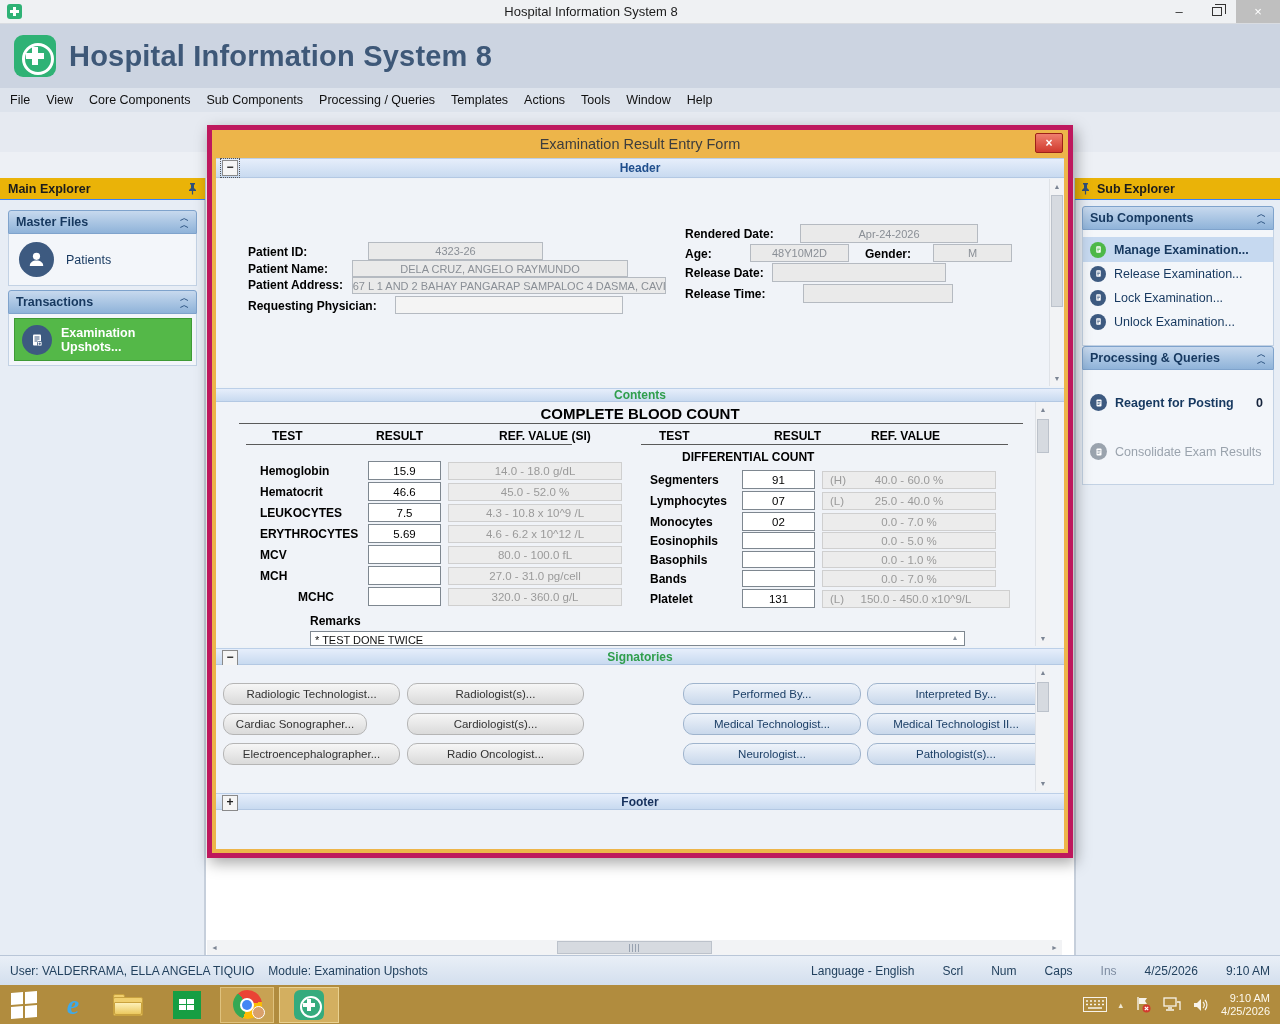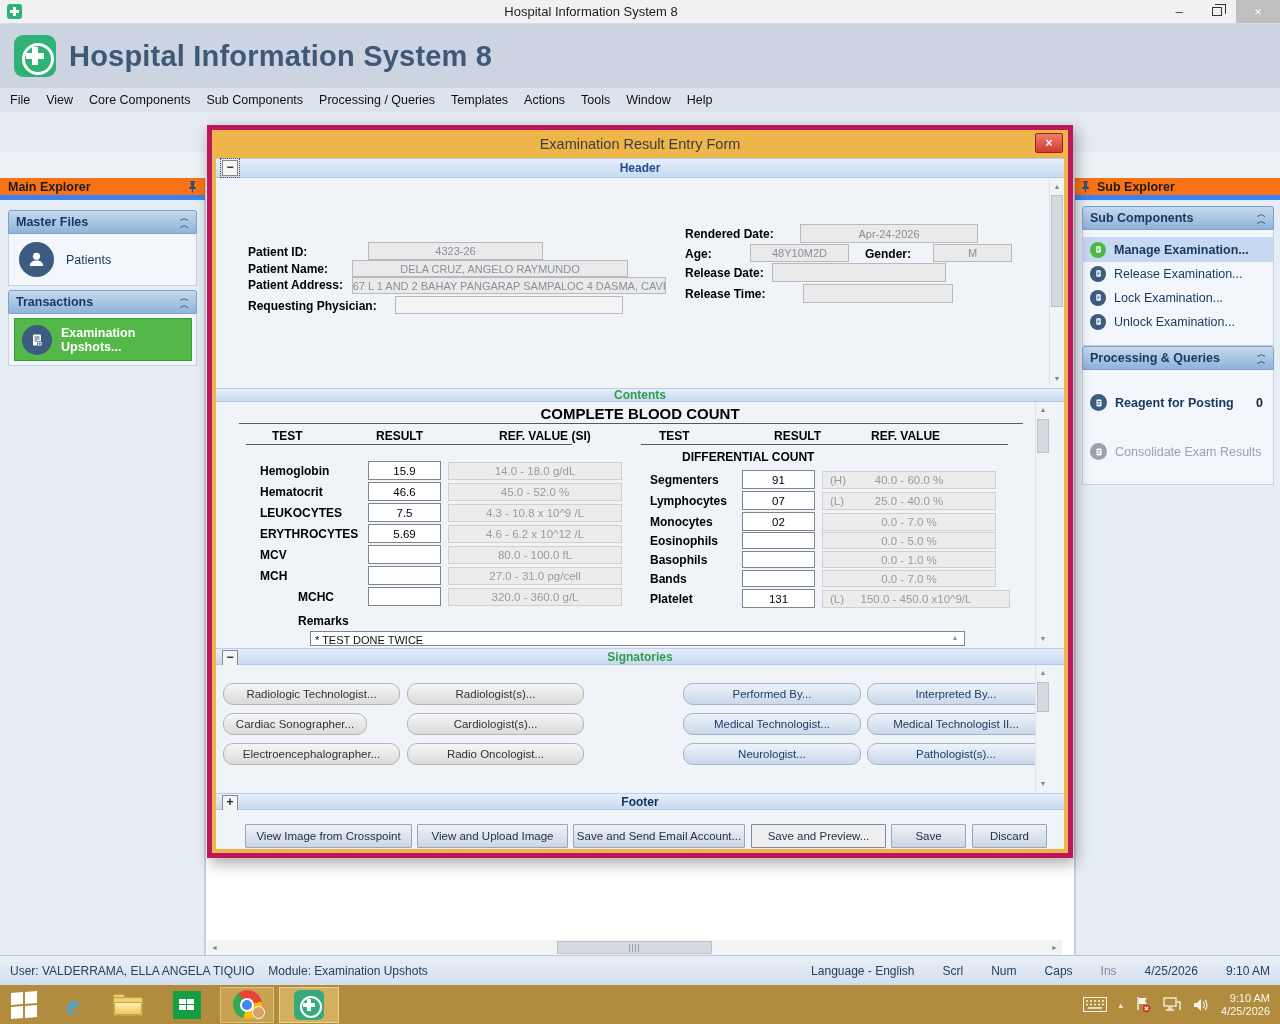--- a/index.html
+++ b/index.html
@@ -34,21 +34,21 @@
   
   .toolbar1 { position:absolute; left:0; top:112px; width:1280px; height:40px; background:#e6eaf1; }
   .toolbar2 { position:absolute; left:0; top:152px; width:1280px; height:26px; background:#edf0f5; }
   .circ { border-radius:50%; display:flex; align-items:center; justify-content:center; }
   .navy { background:#2e5177; }
   .tool-label { position:absolute; font-size:12.5px; color:#1d1d1d; }
   .tool-label.dim { color:#9aa1ab; }
   .ghost-circle { position:absolute; width:20px; height:20px; border-radius:50%; border:2px solid #c3cbd6; background:#e9edf3; }
 
   
-  .pane-title { position:absolute; top:178px; height:22px; background:#f97316; border-bottom:5px solid #3b82f6; display:flex; align-items:center; font-weight:bold; font-size:12.5px; color:#1c1c1c; }
+  .pane-title { position:absolute; top:178px; height:22px; background:#eab308; border-bottom:1px solid #3b82f6; display:flex; align-items:center; font-weight:bold; font-size:12.5px; color:#1c1c1c; }
   .side-panel { position:absolute; top:200px; bottom:69px; background:#e7edf5; }
   .group-header { position:absolute; height:24px; background:linear-gradient(#c7d9ee,#8fb3d9); border:1px solid #7fa3cc; border-radius:3px 3px 0 0; display:flex; align-items:center; justify-content:space-between; padding:0 7px; font-weight:bold; font-size:12.5px; color:#16385f; }
   .group-body { position:absolute; background:#f3f6fa; border:1px solid #c3d2e4; border-top:none; }
   .nav-label { font-size:12.5px; color:#16385f; }
   .green-item { position:absolute; background:#54b848; border:1px solid #3f9a36; display:flex; align-items:center; color:#fff; font-weight:bold; font-size:12.5px; }
   .sub-item { position:absolute; height:25px; display:flex; align-items:center; padding-left:7px; gap:8px; font-size:12.5px; color:#16385f; }
   .sub-item.selected { background:#c6d9f0; font-weight:bold; }
   .sub-item.disabled { color:#9aa3ad; }
   .count-badge { position:absolute; right:10px; font-weight:bold; color:#15233b; font-size:12.5px; }
   .chev2 { font-size:9px; color:#274e7d; line-height:7px; text-align:center; }
@@ -454,21 +454,21 @@
       <span class="cbc-test" style="left:434px;top:170px;">Bands</span>
       <div class="cbc-input" style="left:526px;top:168px;height:17px;"></div>
       <div class="cbc-ref" style="left:606px;top:168px;height:17px;">0.0 - 7.0 %</div>
       <span class="cbc-test" style="left:434px;top:190px;">Platelet</span>
       <div class="cbc-input" style="left:526px;top:187px;">131</div>
       <div class="cbc-ref" style="left:606px;top:188px;width:188px;">
           <span class="flag">(L)</span>
           <span>150.0 - 450.0 x10^9/L</span>
         </div>
 
-      <span class="lbl" style="left:82px;top:212px;">Remarks</span>
+      <span class="lbl" style="left:94px;top:212px;">Remarks</span>
       <div class="remarks-box" style="left:94px;top:229px;width:655px;height:15px;">* TEST DONE TWICE</div>
       <span class="spin-up" style="left:737px;top:231px;">▴</span>
       <div class="vscroll" style="right:14px;">
         <div class="varrow" style="top:0;">▲</div>
         <div class="vthumb" style="top:17px;height:34px;"></div>
         <div class="varrow" style="bottom:0;">▼</div>
       </div>
     </div>
 
     <div class="strip green" style="top:490px;height:17px;line-height:16px;">
@@ -492,28 +492,20 @@
         <div class="varrow" style="top:0;">▲</div>
         <div class="vthumb" style="top:17px;height:30px;"></div>
         <div class="varrow" style="bottom:0;">▼</div>
       </div>
     </div>
 
     <div class="strip dark" style="top:635px;height:17px;line-height:16px;">
       <span class="collapse-btn">+</span>
       <span>Footer</span>
     </div>
-    <div class="pane" style="top:652px;height:49px;">
-      <div class="ftr-btn" style="left:29px;width:167px;">View Image from Crosspoint</div>
-      <div class="ftr-btn" style="left:201px;width:151px;">View and Upload Image</div>
-      <div class="ftr-btn" style="left:357px;width:172px;">Save and Send Email Account...</div>
-      <div class="ftr-btn lit" style="left:535px;width:135px;">Save and Preview...</div>
-      <div class="ftr-btn" style="left:675px;width:75px;">Save</div>
-      <div class="ftr-btn" style="left:756px;width:75px;">Discard</div>
-    </div>
   </div>
 </div>
 
 <div class="statusbar">
   <span>User: VALDERRAMA, ELLA ANGELA TIQUIO</span>
   <span style="margin-left:14px;">Module: Examination Upshots</span>
   <div class="sb-right">
     <span>Language - English</span>
     <span>Scrl</span>
     <span>Num</span>

